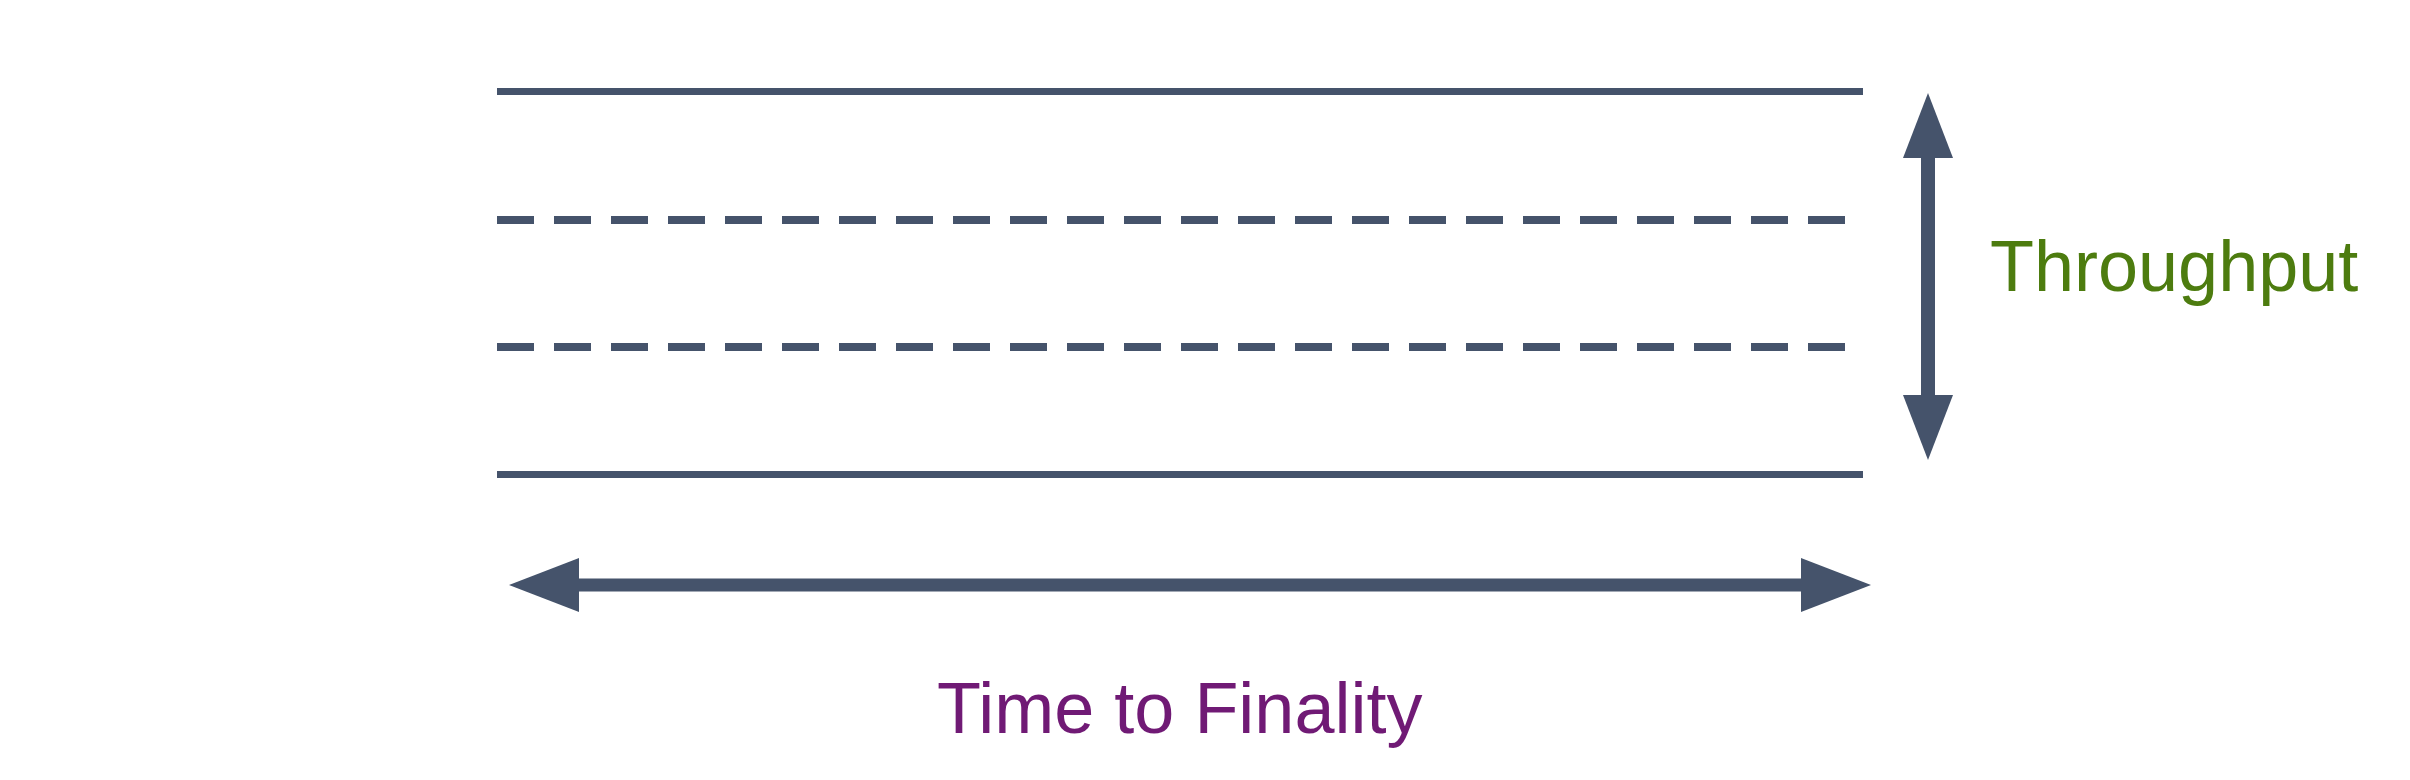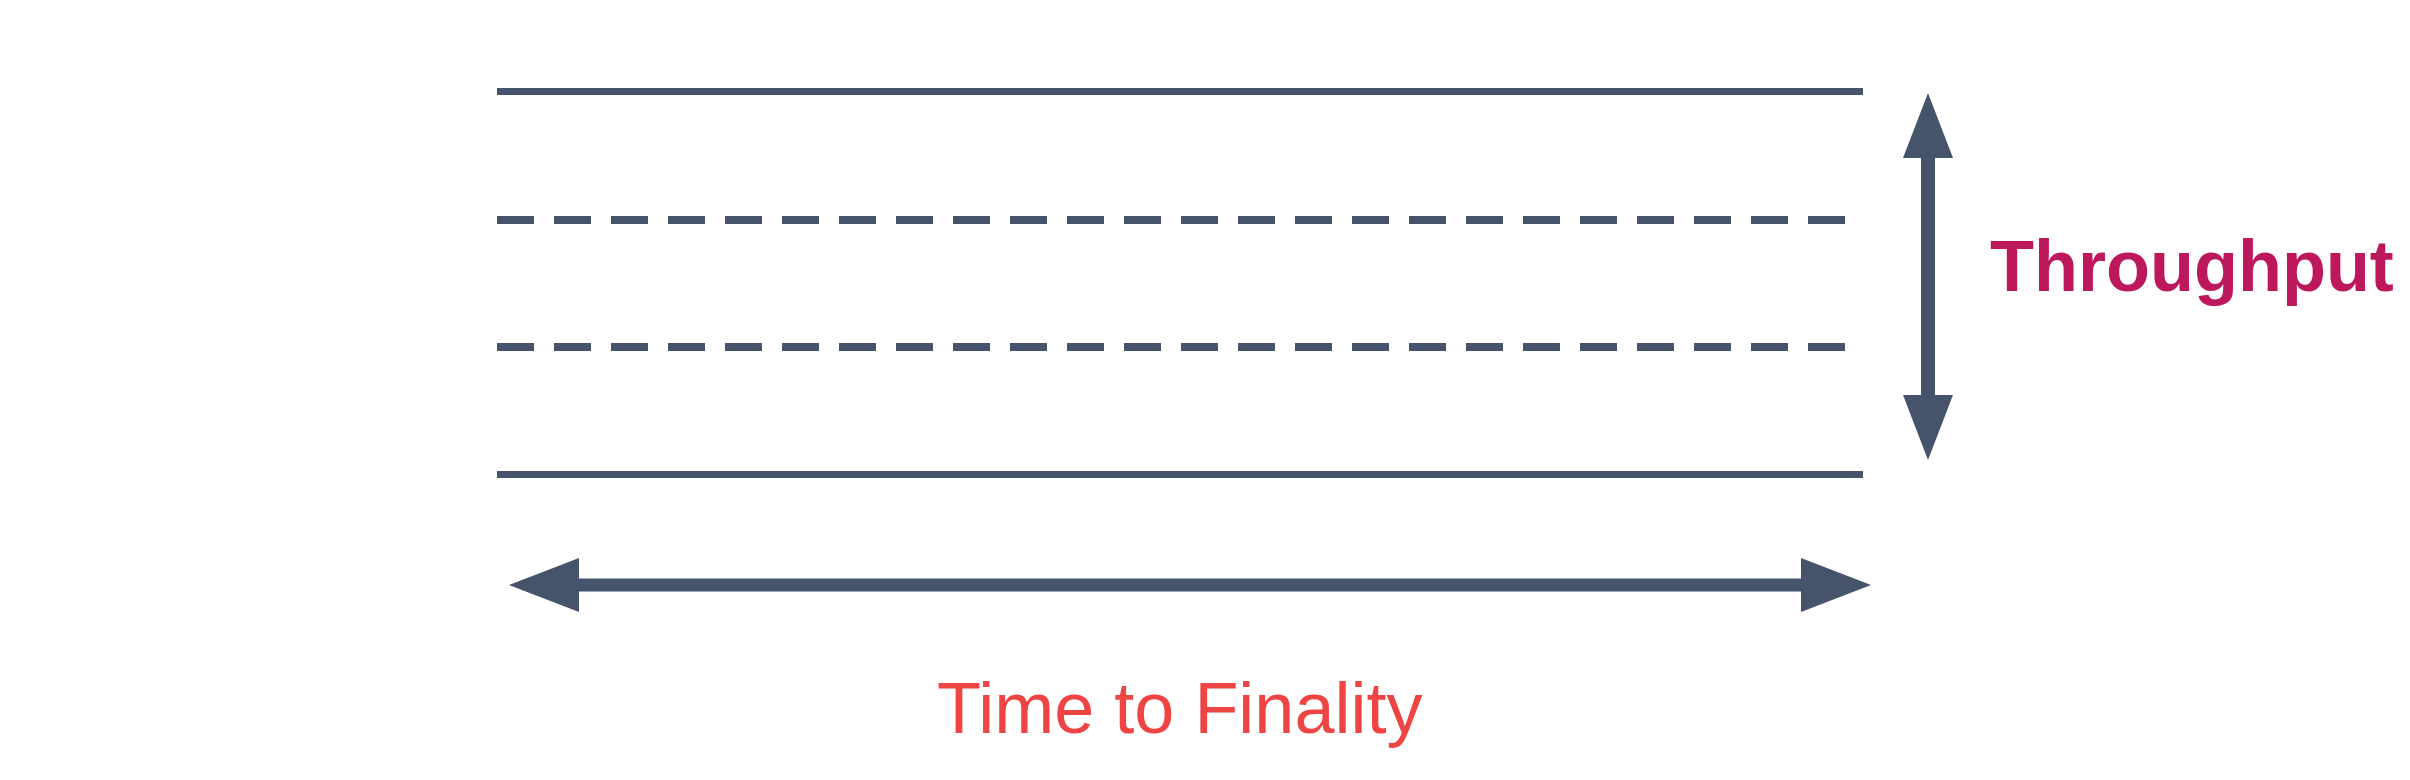--- a/index.html
+++ b/index.html
@@ -65,17 +65,17 @@
         <polygon points="1928,460 1953,395 1903,395" fill="#45536B"></polygon>
       </g>
 
     <g>
         <rect x="579" y="578.5" width="1222" height="13" fill="#45536B"></rect>
         <polygon points="509,585 579,558 579,612" fill="#45536B"></polygon>
         <polygon points="1871,585 1801,558 1801,612" fill="#45536B"></polygon>
       </g>
   </svg>
 
-  <div class="axis-label" id="throughput-label" style="color: #be185d; font-weight: bold;">Throughput</div>
+  <div class="axis-label" id="throughput-label" style="color: #4d7c0f;">Throughput</div>
 
-  <div class="axis-label" id="time-to-finality-label" style="color: #ef4444;">Time to Finality</div>
+  <div class="axis-label" id="time-to-finality-label" style="color: #701a75;">Time to Finality</div>
 
 </div>
 
 </body></html>

